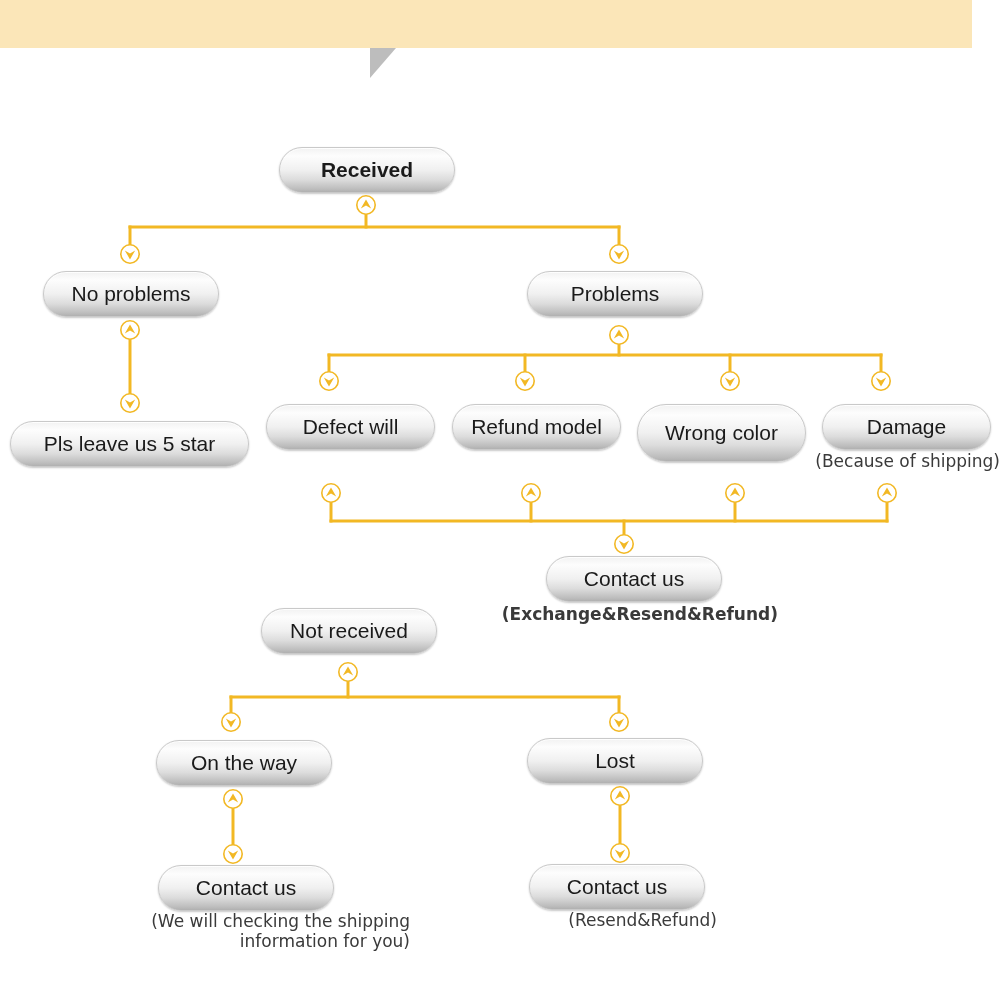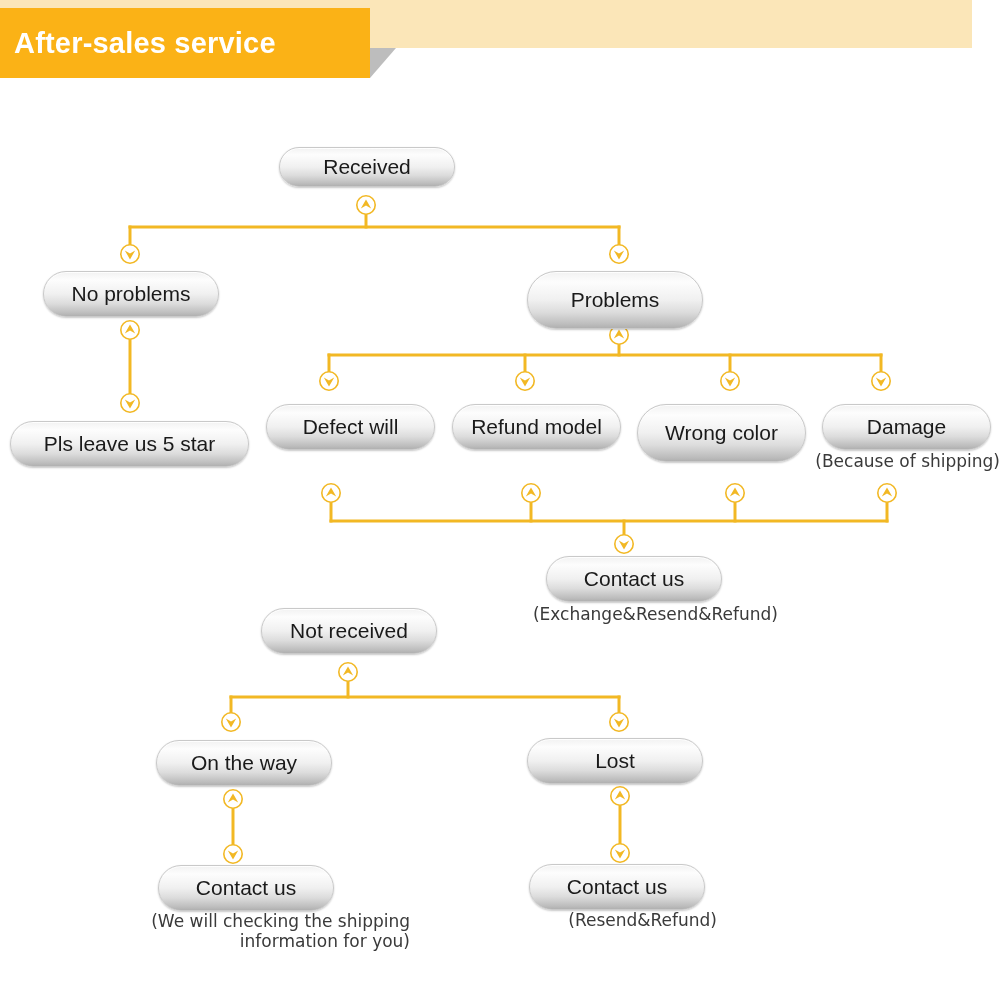--- a/index.html
+++ b/index.html
@@ -70,23 +70,20 @@
     text-align: right;
     white-space: pre-line;
     line-height: 1.16;
   }
 </style>
 </head>
 <body>
 
 <div id="header">
   <div id="header-band"></div>
-  <div id="header-tab">
-    <div id="header-title">After-sales service</div>
-  </div>
   <div id="header-shadow"></div>
 </div>
 
 <div id="flowchart">
   <svg id="wires" viewBox="0 0 1000 993" xmlns="http://www.w3.org/2000/svg">
       <path d="M 366 205 L 366 227" stroke="#f2b824" stroke-width="3" fill="none" stroke-linecap="square"></path>
       <path d="M 130 227 L 619 227" stroke="#f2b824" stroke-width="3" fill="none" stroke-linecap="square"></path>
       <path d="M 130 227 L 130 248" stroke="#f2b824" stroke-width="3" fill="none" stroke-linecap="square"></path>
       <path d="M 619 227 L 619 248" stroke="#f2b824" stroke-width="3" fill="none" stroke-linecap="square"></path>
       <path d="M 130 330 L 130 396" stroke="#f2b824" stroke-width="3" fill="none" stroke-linecap="square"></path>
@@ -193,27 +190,27 @@
       <div style="position: absolute; width: 22px; height: 22px; left: 222px; top: 843px;"><svg width="22" height="22" viewBox="0 0 22 22" xmlns="http://www.w3.org/2000/svg">
           <circle cx="11" cy="11" r="9.2" fill="#ffffff" stroke="#f2b824" stroke-width="1.6"></circle>
           <path d="M 11 16.4 L 5.8 7.4 L 11 10.4 L 16.2 7.4 Z" fill="#f2b824"></path>
         </svg></div>
       <div style="position: absolute; width: 22px; height: 22px; left: 609px; top: 842px;"><svg width="22" height="22" viewBox="0 0 22 22" xmlns="http://www.w3.org/2000/svg">
           <circle cx="11" cy="11" r="9.2" fill="#ffffff" stroke="#f2b824" stroke-width="1.6"></circle>
           <path d="M 11 16.4 L 5.8 7.4 L 11 10.4 L 16.2 7.4 Z" fill="#f2b824"></path>
         </svg></div>
     </div>
   <div id="nodes">
-      <div class="node" style="left: 279px; top: 147px; width: 176px; height: 40px;">
+      <div class="node" style="left: 279px; top: 147px; width: 176px; height: 46px; font-weight: bold;">
         <span>Received</span>
       </div>
       <div class="node" style="left: 43px; top: 271px; width: 176px; height: 46px;">
         <span>No problems</span>
       </div>
-      <div class="node" style="left: 527px; top: 271px; width: 176px; height: 58px; text-align: center;">
+      <div class="node" style="left: 527px; top: 271px; width: 176px; height: 46px; text-align: center;">
         <span>Problems</span>
       </div>
       <div class="node" style="left: 10px; top: 421px; width: 239px; height: 46px;">
         <span>Pls leave us 5 star</span>
       </div>
       <div class="node" style="left: 266px; top: 404px; width: 169px; height: 46px;">
         <span>Defect will</span>
       </div>
       <div class="node" style="left: 452px; top: 404px; width: 169px; height: 46px;">
         <span>Refund model</span>
@@ -238,18 +235,18 @@
       </div>
       <div class="node" style="left: 158px; top: 865px; width: 176px; height: 46px;">
         <span>Contact us</span>
       </div>
       <div class="node" style="left: 529px; top: 864px; width: 176px; height: 46px;">
         <span>Contact us</span>
       </div>
     </div>
   <div id="captions">
       <div class="caption" style="left: 800px; top: 452px; width: 200px;">(Because of shipping)</div>
-      <div class="caption" style="left: 488px; top: 605px; width: 290px;">(Exchange&amp;Resend&amp;Refund)</div>
+      <div class="caption" style="left: 488px; top: 605px; width: 290px; font-weight: bold;">(Exchange&amp;Resend&amp;Refund)</div>
       <div class="caption" style="left: 85px; top: 912px; width: 325px;">(We will checking the shipping
 information for you)</div>
       <div class="caption" style="left: 522px; top: 911px; width: 195px;">(Resend&amp;Refund)</div>
     </div>
 </div>
 
 </body></html>

